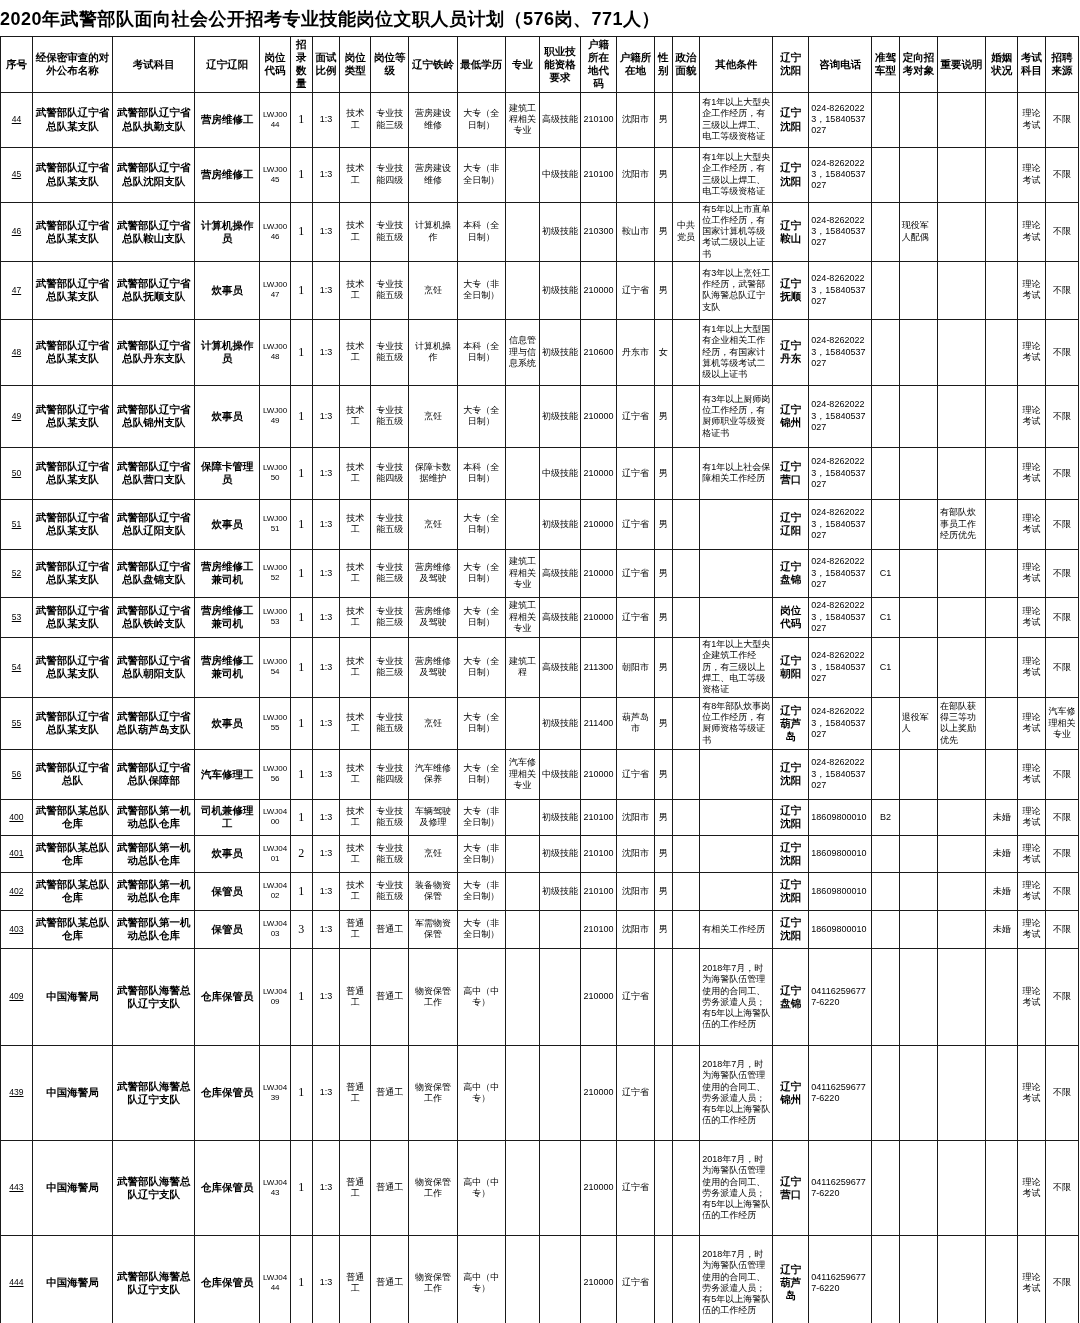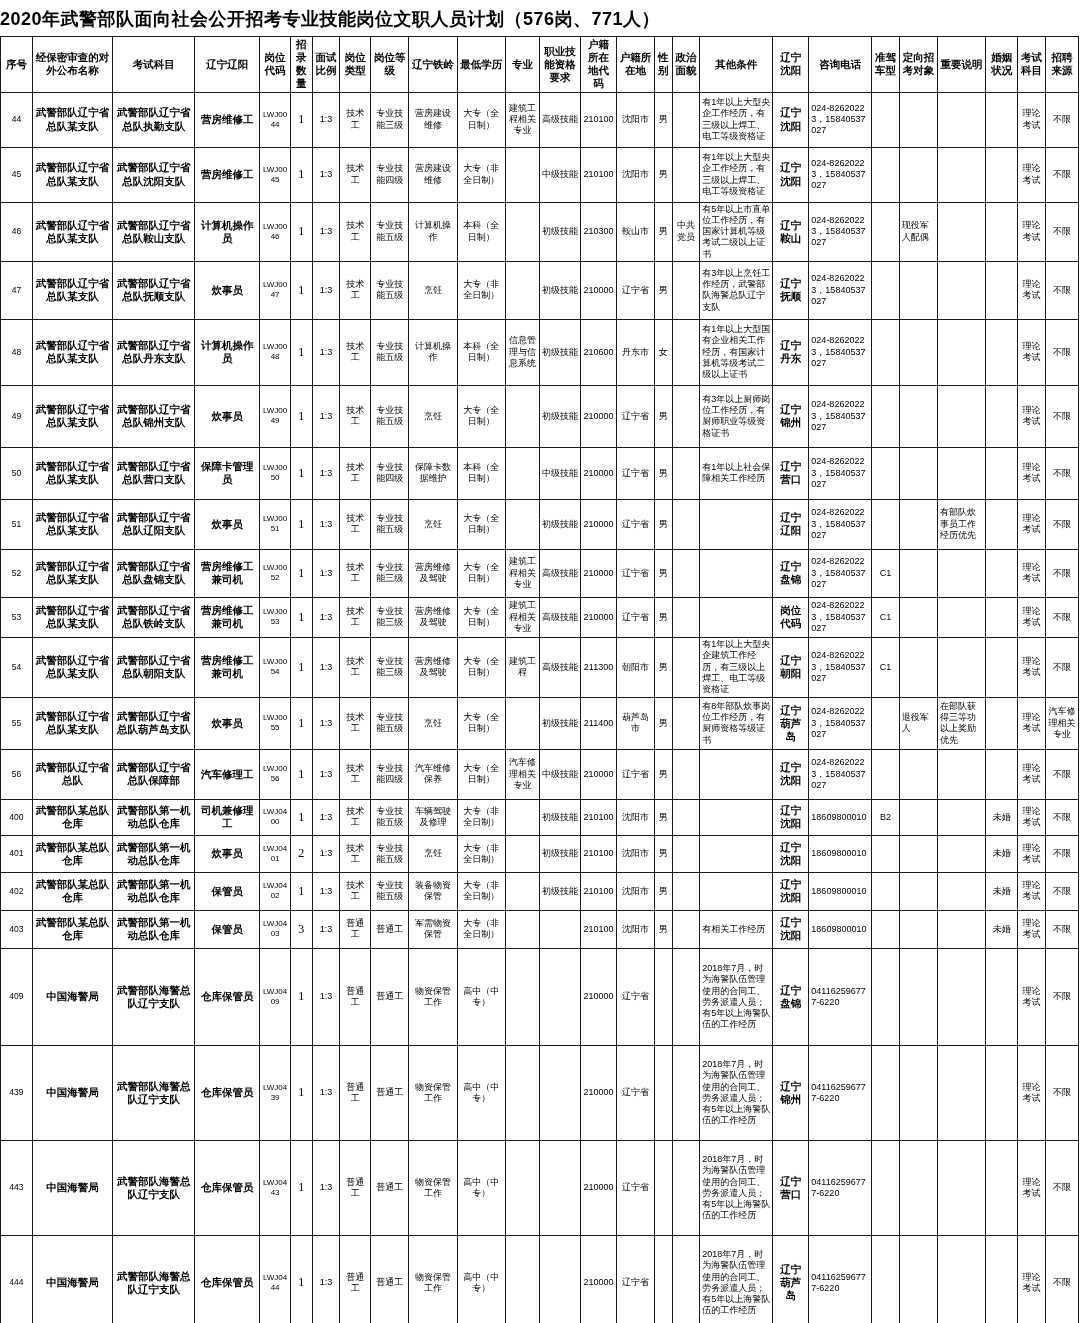--- a/index.html
+++ b/index.html
@@ -22,21 +22,21 @@
   td:nth-child(2),td:nth-child(3),td:nth-child(4),td:nth-child(19){
     font-weight:bold;font-size:10.5px;word-break:normal;
   }
   
   td:nth-child(18),td:nth-child(20),td:nth-child(22),td:nth-child(23){
     text-align:left;
   }
   
   td:nth-child(6){font-family:"Liberation Serif",serif;font-size:12px;}
   td:nth-child(5){font-size:8px;}
-  td:nth-child(1){font-size:8.5px;}
+  td:nth-child(1){font-size:8.5px;text-decoration:underline;}
 </style>
 </head>
 <body>
 
 <div class="page">
   <div class="title">2020年武警部队面向社会公开招考专业技能岗位文职人员计划（576岗、771人）</div>
   <table>
     <colgroup id="cols">
         <col style="width: 31px;">
         <col style="width: 78px;">

